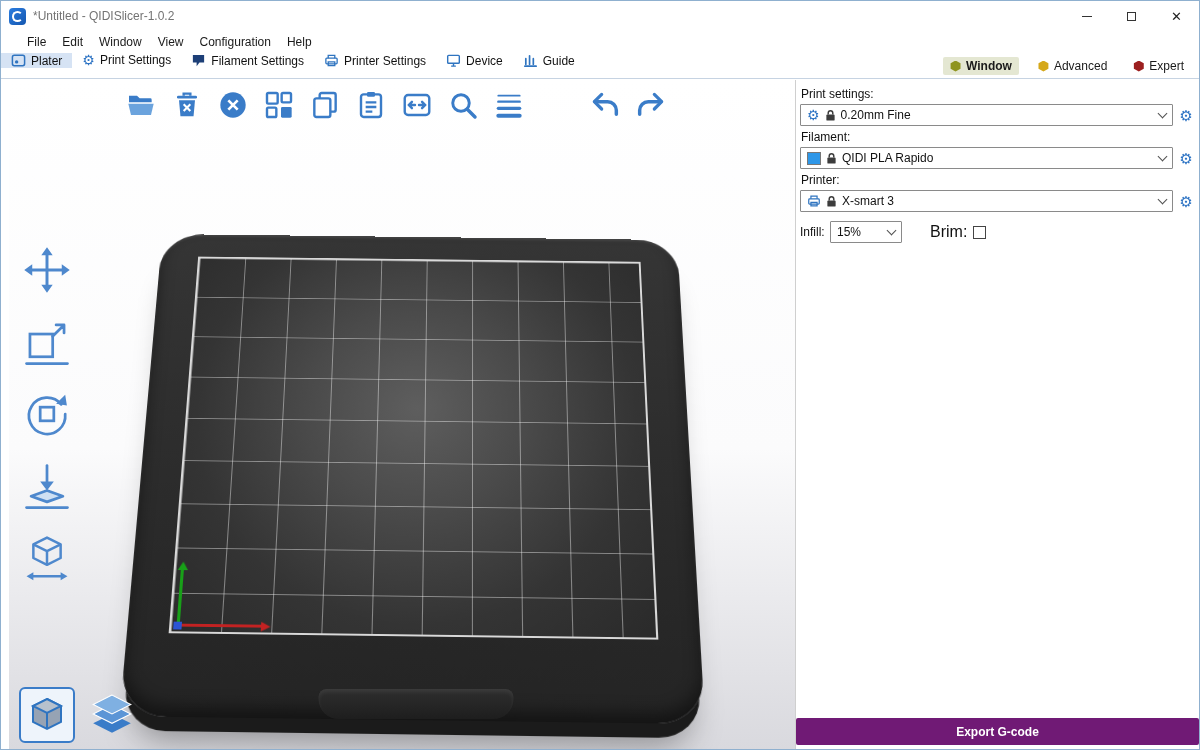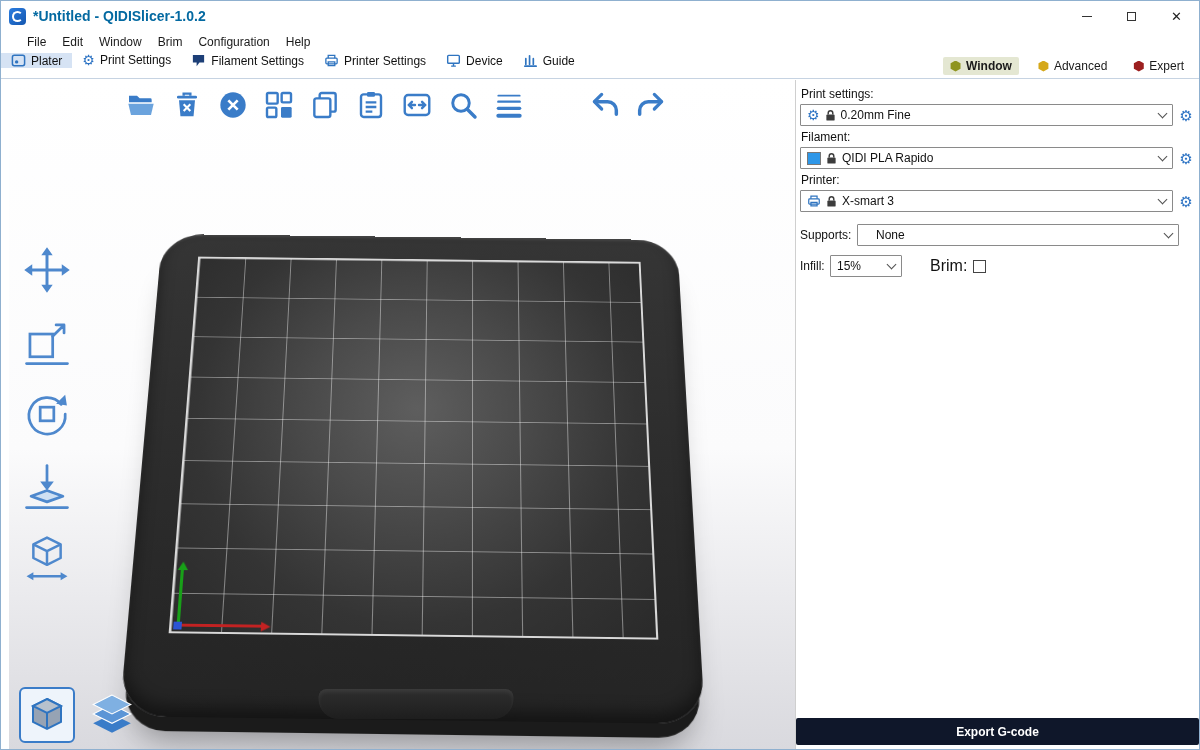--- a/index.html
+++ b/index.html
@@ -3,21 +3,21 @@
 <meta charset="utf-8">
 <style>
   * { margin:0; padding:0; box-sizing:border-box; }
   body { width:1200px; height:750px; font-family:"Liberation Sans",sans-serif; overflow:hidden; background:#fff; }
   .app { position:relative; width:1200px; height:750px; border:1px solid #8fb0cf; background:#fff; }
 
   
   .titlebar { height:30px; display:flex; align-items:center; padding-left:8px; }
   .app-logo { width:17px; height:17px; border-radius:4px; background:linear-gradient(135deg,#2b7de0,#1557b0); position:relative; margin-right:7px; flex:0 0 auto; }
   .app-logo::after { content:""; position:absolute; inset:3px; border:2px solid #fff; border-radius:50%; border-right-color:transparent; }
-  .titlebar-title { font-size:14px; color:#0369a1;font-weight:bold; }
+  .titlebar-title { font-size:12px; color:#737373; }
   .win-controls { margin-left:auto; display:flex; height:30px; }
   .win-btn { width:45px; display:flex; align-items:center; justify-content:center; color:#333; }
   .ic-min { width:10px; height:1px; background:#333; display:block; }
   .ic-max { width:9px; height:9px; border:1px solid #333; display:block; }
   .ic-close { font-size:13px; line-height:1; color:#222; }
 
   
   .menubar { height:22px; display:flex; align-items:center; padding-left:18px; }
   .menu-item { padding:0 8px; font-size:12px; color:#1a1a1a; }
 
@@ -87,21 +87,21 @@
   .swatch { width:14px; height:13px; border:1px solid #777; flex:0 0 auto; }
   .lock-svg { flex:0 0 auto; display:block; }
   .sb-inline-row { display:flex; align-items:center; margin-top:12px; }
   .sb-inline-label { font-size:12px; color:#111; width:57px; flex:0 0 auto; }
   .supports-combo { margin-right:16px; padding-left:18px; }
   .infill-row { margin-top:9px; }
   .infill-label { width:30px; }
   .infill-combo { flex:0 0 aupx; flex:0 0 auto; width:72px; }
   .brim-label { font-size:16px; color:#111; margin-left:28px; }
   .checkbox { width:13px; height:13px; border:1px solid #444; background:#fff; margin-left:6px; flex:0 0 auto; }
-  .export-btn { position:absolute; left:0; right:0; bottom:4px; height:27px; background:#0f172a; color:#fff;
+  .export-btn { position:absolute; left:0; right:0; bottom:4px; height:27px; background:#701a75; color:#fff;
                 font-weight:bold; font-size:12px; display:flex; align-items:center; justify-content:center; border-radius:2px; }
 </style>
 </head>
 <body>
 
 <div class="app">
 
   <div class="titlebar">
     <span class="app-logo"></span>
     <span class="titlebar-title">*Untitled - QIDISlicer-1.0.2</span>
@@ -115,21 +115,21 @@
       <span class="win-btn">
           <span class="ic-close">✕</span>
         </span>
     </div>
   </div>
 
   <div class="menubar">
     <span class="menu-item">File</span>
     <span class="menu-item">Edit</span>
     <span class="menu-item">Window</span>
-    <span class="menu-item">Brim</span>
+    <span class="menu-item">View</span>
     <span class="menu-item">Configuration</span>
     <span class="menu-item">Help</span>
   </div>
 
   <div class="tabbar">
     <div class="tab active">
       <svg viewBox="0 0 16 16" width="15" height="15">
           <rect x="1.5" y="2.5" width="13" height="11" rx="2" fill="none" stroke="#2f74c0" stroke-width="1.6"></rect>
           <circle cx="6" cy="9.5" r="1.8" fill="#2f74c0"></circle>
         </svg>
@@ -371,27 +371,20 @@
           <svg class="lock-svg" viewBox="0 0 12 14" width="11" height="13">
               <rect x="1.5" y="6" width="9" height="6.5" rx="1" fill="#3c3c3c"></rect>
               <path d="M3.5 6V4.2a2.5 2.5 0 0 1 5 0V6" fill="none" stroke="#3c3c3c" stroke-width="1.6"></path>
             </svg>
           <span class="combo-text">X-smart 3</span>
           <span class="chev"></span>
         </div>
         <span class="gear-btn">⚙</span>
       </div>
 
-      <div class="sb-inline-row">
-        <span class="sb-inline-label">Supports:</span>
-        <div class="combo supports-combo">
-          <span class="combo-text">None</span>
-          <span class="chev"></span>
-        </div>
-      </div>
 
       <div class="sb-inline-row infill-row">
         <span class="sb-inline-label infill-label">Infill:</span>
         <div class="combo infill-combo">
           <span class="combo-text">15%</span>
           <span class="chev"></span>
         </div>
         <span class="brim-label">Brim:</span>
         <span class="checkbox"></span>
       </div>

